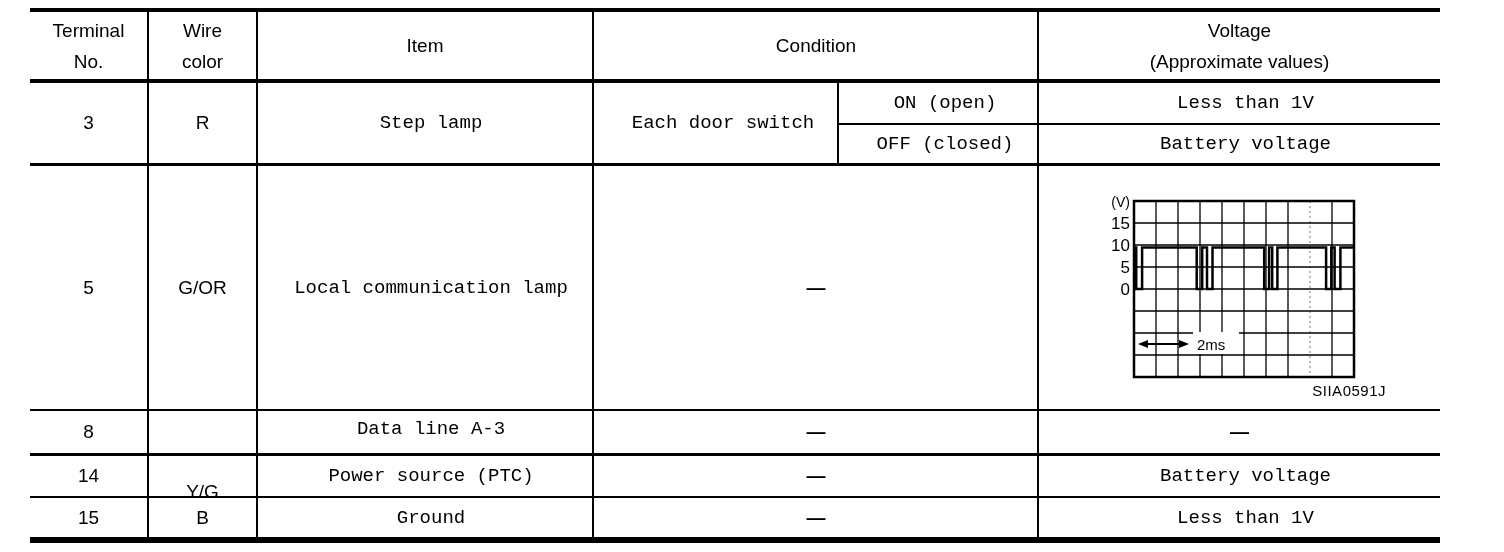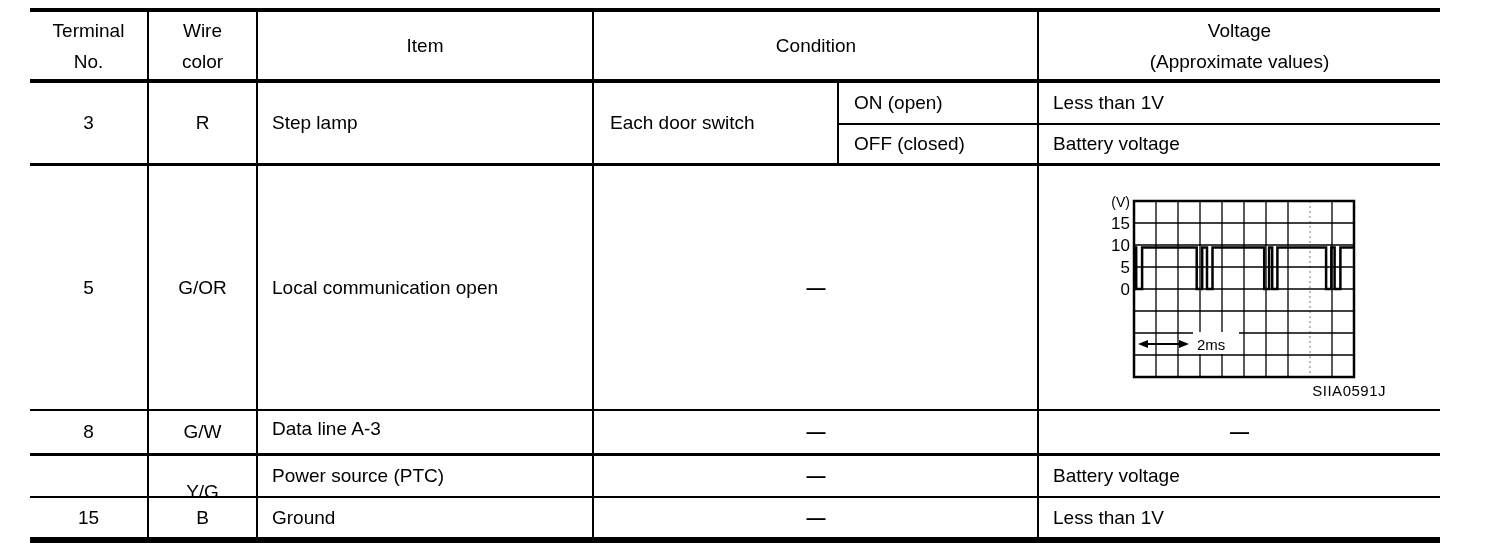--- a/index.html
+++ b/index.html
@@ -6,21 +6,21 @@
   .page{
     position:relative;width:1504px;height:552px;background:#fff;
     font-family:"Liberation Sans",sans-serif;color:#000;font-size:19px;
     overflow:hidden;
   }
   .hl,.vl{position:absolute;background:#000;}
   .cell{
     position:absolute;display:flex;align-items:center;justify-content:center;
     text-align:center;white-space:nowrap;
   }
-  .cell.left{justify-content:flex-start;text-align:left;}
+  .cell.left{justify-content:center;text-align:left;font-family:Liberation Mono, monospace;}
   .two-line{line-height:31px;}
   .dash{font-weight:bold;}
   svg text{font-family:"Liberation Sans",sans-serif;fill:#000;}
   .grid line{stroke:#000;stroke-width:1.3;}
   .grid line.dotted{stroke:#777;stroke-width:1;stroke-dasharray:2 3;}
   .grid-border{fill:none;stroke:#000;stroke-width:2.5;}
   .trace{fill:none;stroke:#000;stroke-width:2.5;}
   .tick{font-size:17px;text-anchor:end;}
   .unit{font-size:14px;text-anchor:end;}
   .figcode{font-size:15px;text-anchor:end;letter-spacing:0.5px;}
@@ -98,21 +98,21 @@
     <span>Battery voltage</span>
   </div>
 
   <div class="cell" style="left:30px;top:166px;width:117px;height:243px">
     <span>5</span>
   </div>
   <div class="cell" style="left:149px;top:166px;width:107px;height:243px">
     <span>G/OR</span>
   </div>
   <div class="cell left" style="left:272px;top:166px;width:318px;height:243px">
-    <span>Local communication open</span>
+    <span>Local communication lamp</span>
   </div>
   <div class="cell dash" style="left:595px;top:166px;width:442px;height:243px">
     <span>—</span>
   </div>
 
   <svg class="wave" style="position:absolute;left:1090px;top:193px" width="300" height="214" viewBox="0 0 300 214">
     <g class="grid">
         <line x1="44" x2="44" y1="8" y2="184"></line>
         <line x1="66" x2="66" y1="8" y2="184"></line>
         <line x1="88" x2="88" y1="8" y2="184"></line>
@@ -147,33 +147,33 @@
     <text class="tick" x="40" y="36">15</text>
     <text class="tick" x="40" y="58">10</text>
     <text class="tick" x="40" y="80">5</text>
     <text class="tick" x="40" y="102">0</text>
     <text class="figcode" x="296" y="203">SIIA0591J</text>
   </svg>
 
   <div class="cell" style="left:30px;top:411px;width:117px;height:42px">
     <span>8</span>
   </div>
-  <div class="cell" style="left:149px;top:411px;width:107px;height:42px">
-    <span>G/W</span>
-  </div>
   <div class="cell left" style="left:272px;top:411px;width:318px;height:36px">
     <span>Data line A-3</span>
   </div>
   <div class="cell dash" style="left:595px;top:411px;width:442px;height:42px">
     <span>—</span>
   </div>
   <div class="cell dash" style="left:1041px;top:411px;width:397px;height:42px">
     <span>—</span>
   </div>
 
+  <div class="cell" style="left:30px;top:456px;width:117px;height:40px">
+    <span>14</span>
+  </div>
   <div class="cell" style="left:149px;top:468px;width:107px;height:48px">
     <span>Y/G</span>
   </div>
   <div class="cell left" style="left:272px;top:456px;width:318px;height:40px">
     <span>Power source (PTC)</span>
   </div>
   <div class="cell dash" style="left:595px;top:456px;width:442px;height:40px">
     <span>—</span>
   </div>
   <div class="cell left" style="left:1053px;top:456px;width:385px;height:40px">

